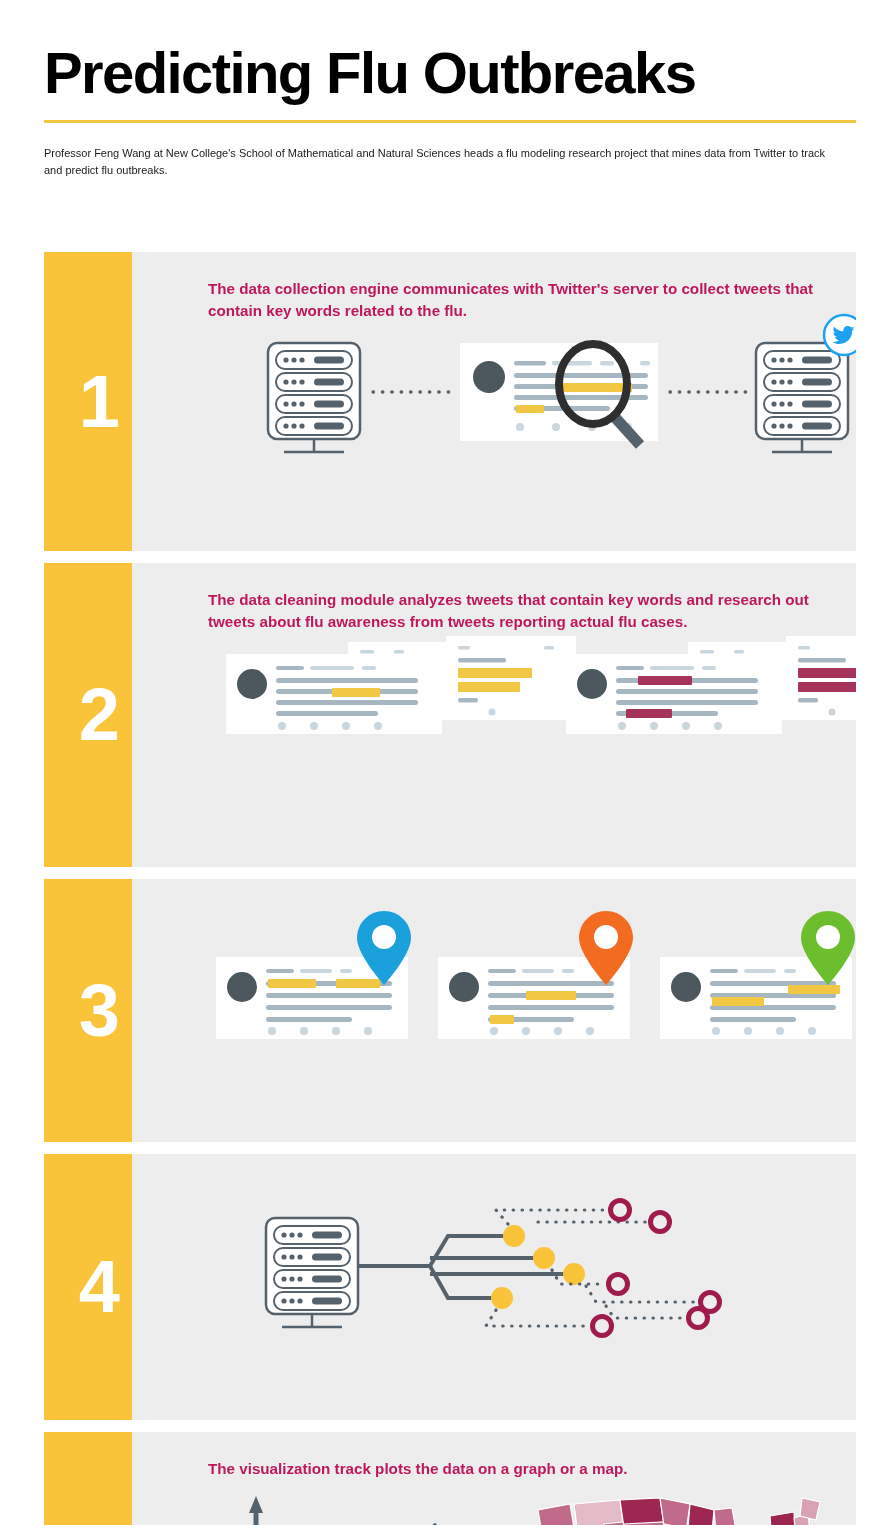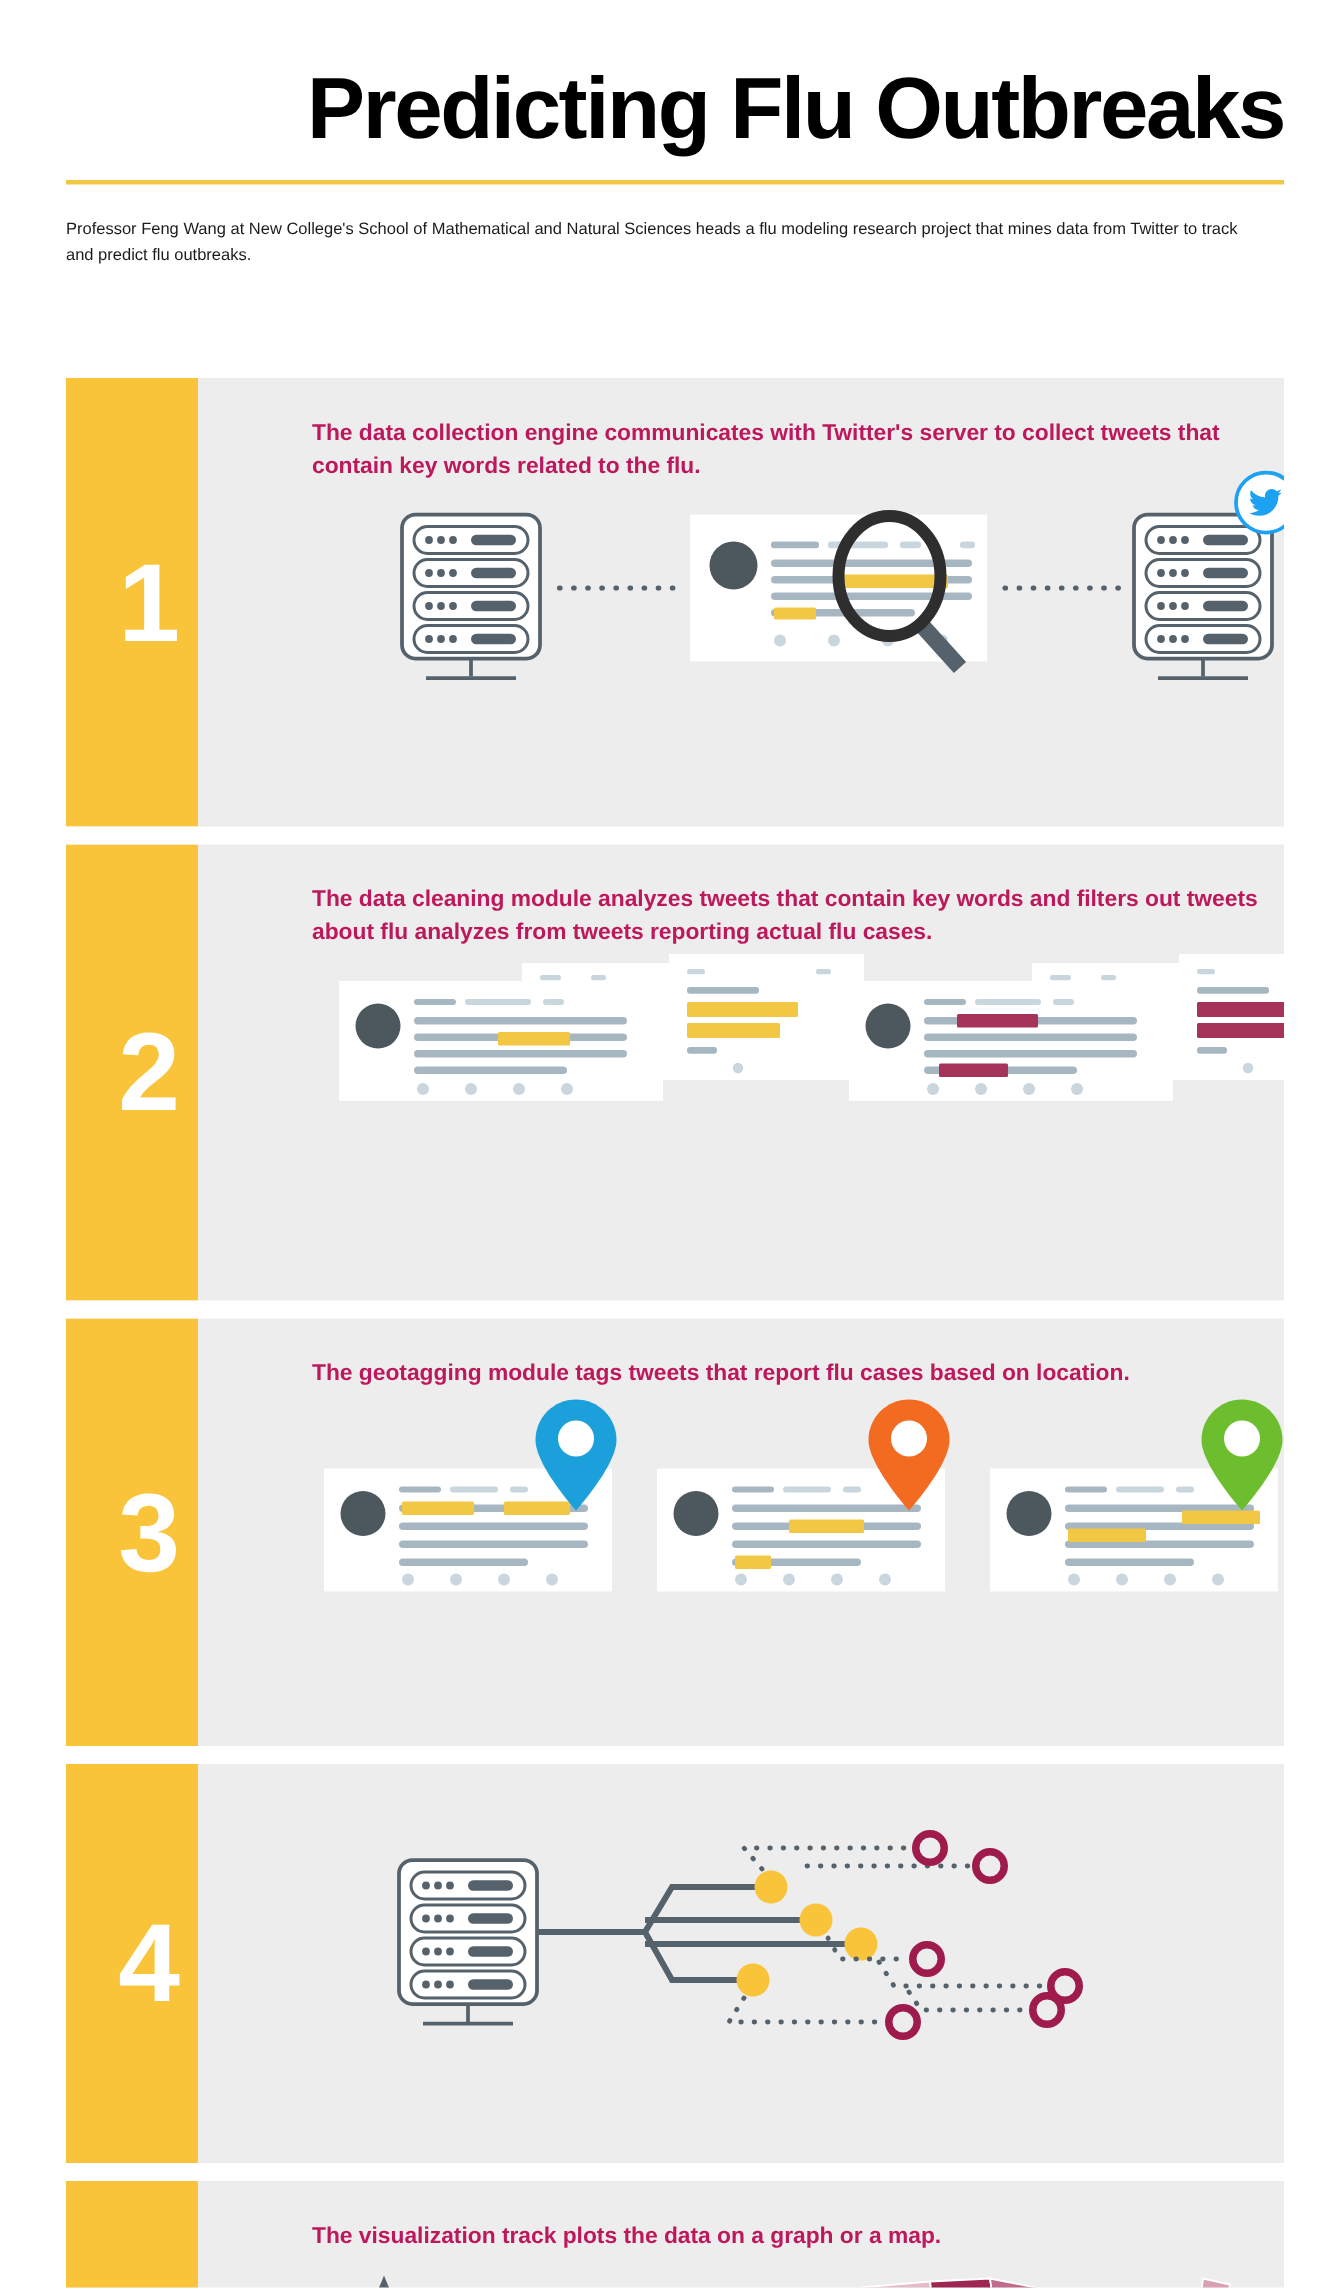--- a/index.html
+++ b/index.html
@@ -29,21 +29,20 @@
     width: 812px;
   }
   .title {
     font-size: 58px;
     font-weight: 700;
     letter-spacing: -1.6px;
     line-height: 1.0;
     color: #000000;
     margin: 0;
     white-space: nowrap;
-    text-align: right;
   }
   .title-rule {
     margin-top: 18px;
     height: 3px;
     width: 812px;
     background: #F2C744;
   }
   .subtitle {
     margin-top: 22px;
     font-size: 11px;
@@ -227,21 +226,21 @@
           </svg>
         </div>
       </div>
     </div>
 
     <div class="step">
       <div class="step-num-band">
         <div class="step-num">2</div>
       </div>
       <div class="step-body">
-        <div class="step-text">The data cleaning module analyzes tweets that contain key words and filters out tweets about flu analyzes from tweets reporting actual flu cases.</div>
+        <div class="step-text">The data cleaning module analyzes tweets that contain key words and research out tweets about flu awareness from tweets reporting actual flu cases.</div>
         <div class="step-art h2">
           <svg width="700" height="180" viewBox="0 0 700 180">
 
             <g>
               <rect x="140" y="10" width="170" height="78" fill="#ffffff"></rect>
               <g fill="#A7B7C2">
                 <rect x="152" y="18" width="14" height="3.5" rx="1.5" fill="#C9D6DE"></rect>
                 <rect x="186" y="18" width="10" height="3.5" rx="1.5" fill="#C9D6DE"></rect>
                 <rect x="150" y="32" width="46" height="9" rx="1" fill="#F2C744"></rect>
                 <rect x="150" y="46" width="56" height="5" rx="2"></rect>
@@ -323,21 +322,20 @@
           </svg>
         </div>
       </div>
     </div>
 
     <div class="step">
       <div class="step-num-band">
         <div class="step-num">3</div>
       </div>
       <div class="step-body">
-        <div class="step-text">The geotagging module tags tweets that report flu cases based on location.</div>
         <div class="step-art h3">
           <svg width="700" height="190" viewBox="0 0 700 190">
 
             <g>
               <rect x="8" y="52" width="192" height="82" fill="#ffffff"></rect>
               <circle cx="34" cy="82" r="15" fill="#4D575E"></circle>
               <g fill="#A7B7C2">
                 <rect x="58" y="64" width="28" height="4" rx="2"></rect>
                 <rect x="92" y="64" width="32" height="4" rx="2" fill="#C9D6DE"></rect>
                 <rect x="132" y="64" width="12" height="4" rx="2" fill="#C9D6DE"></rect>

